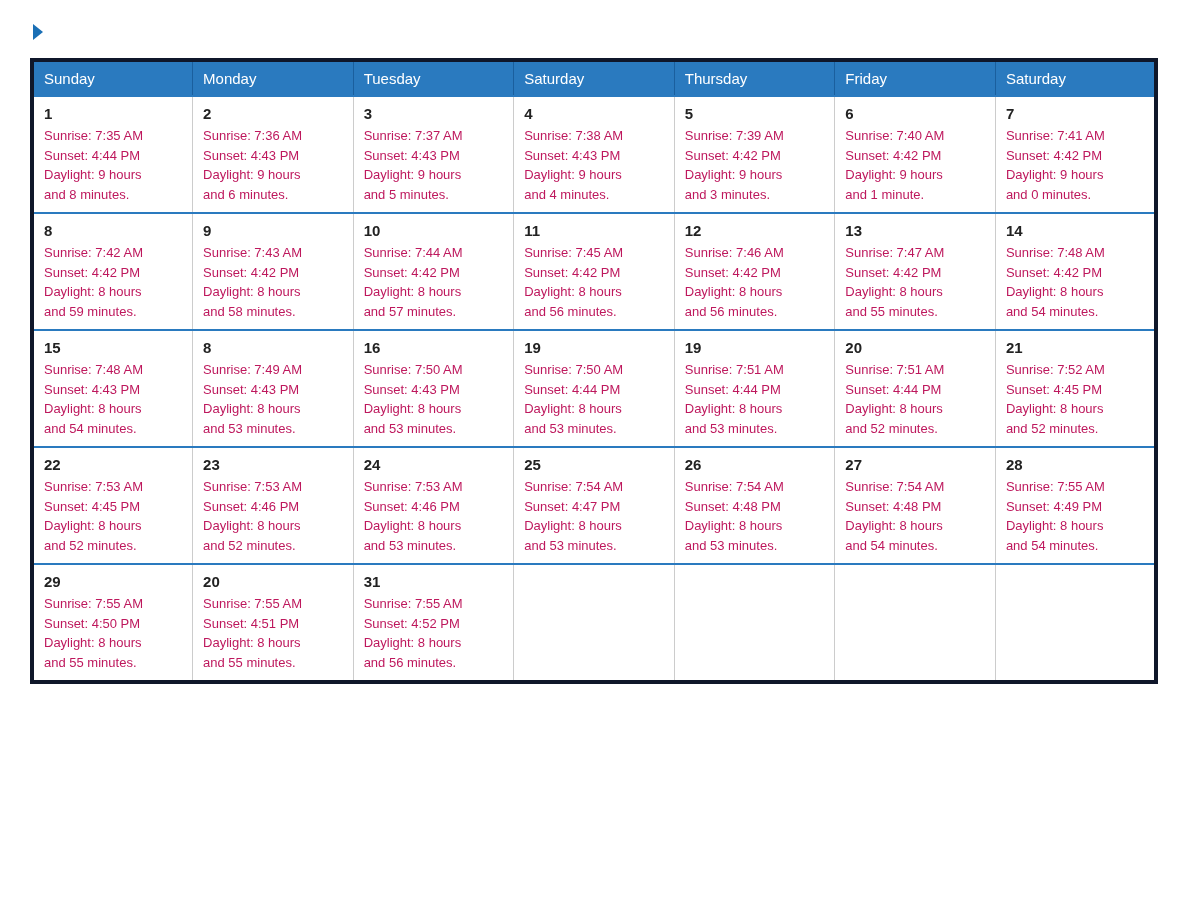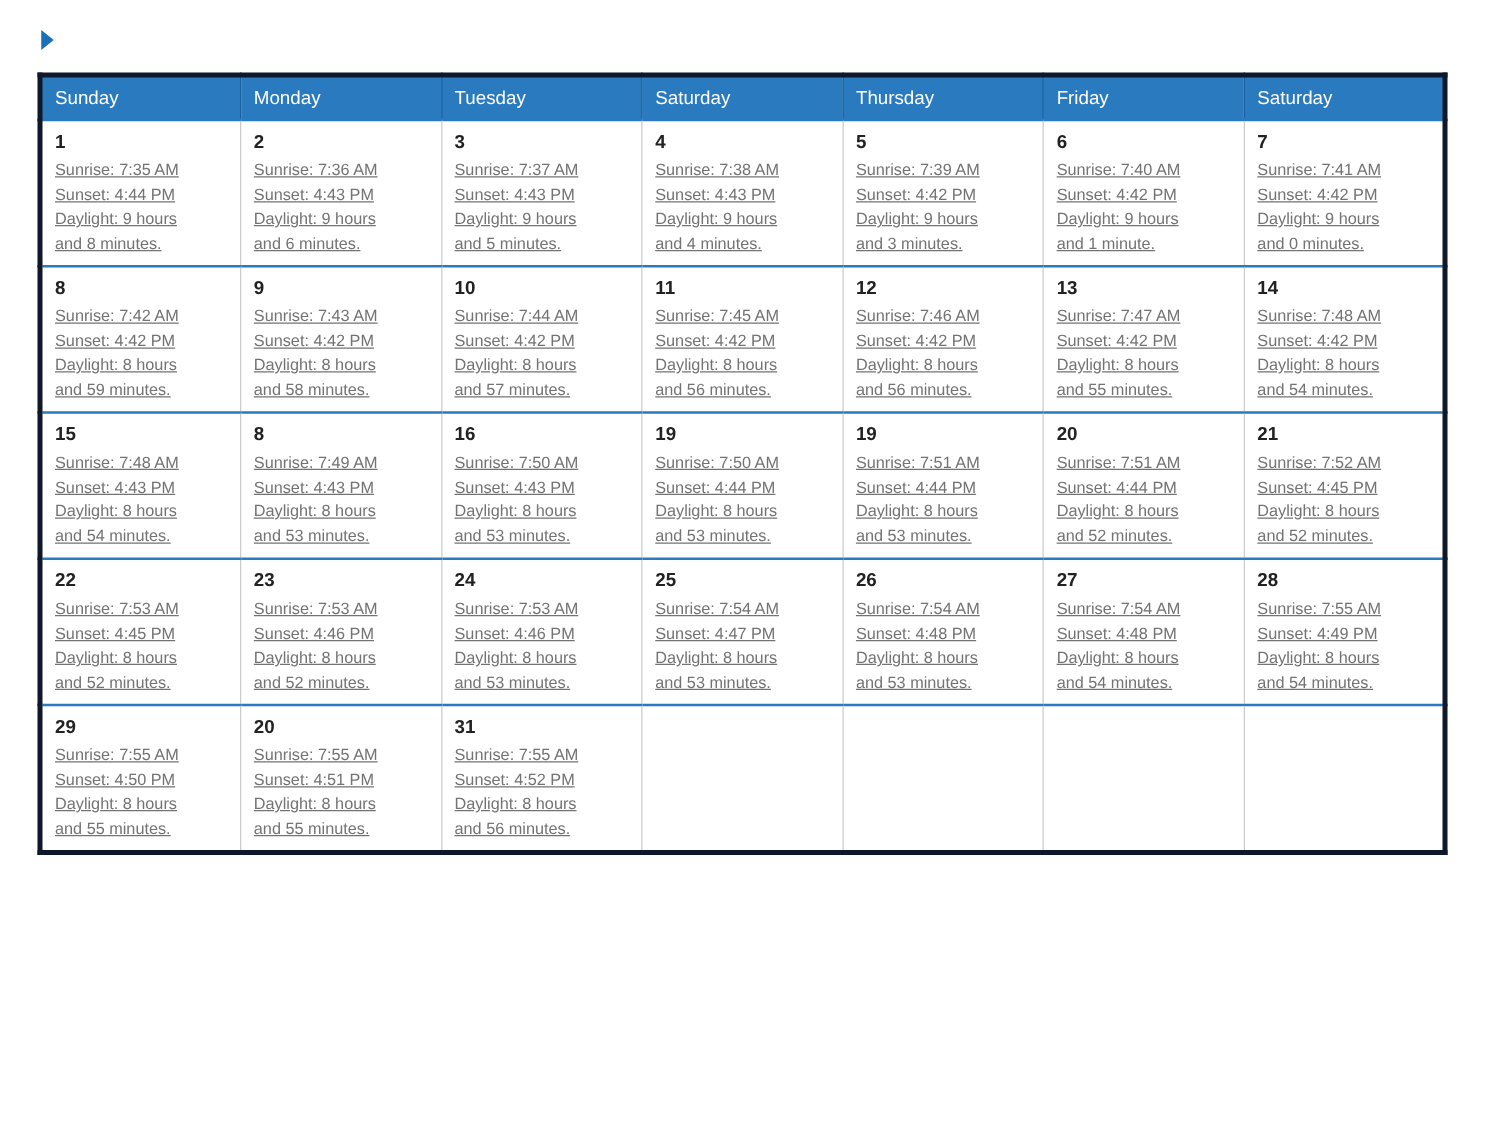--- a/index.html
+++ b/index.html
@@ -87,22 +87,21 @@
     }
     .day-number {
       font-size: 15px;
       font-weight: bold;
       color: #222;
       margin-bottom: 4px;
     }
     .day-info {
       font-size: 13px;
       line-height: 1.5;
-      color: #737373;
-      text-decoration: underline;
+      color: #be185d;
     }
     .empty-cell {
       background: #fff;
     }
     tr:last-child td {
       border-bottom: 2px solid #2a7abf;
       border-radius: 23px;
     }
     .week-row td {
       border-top: 2px solid #2a7abf;

